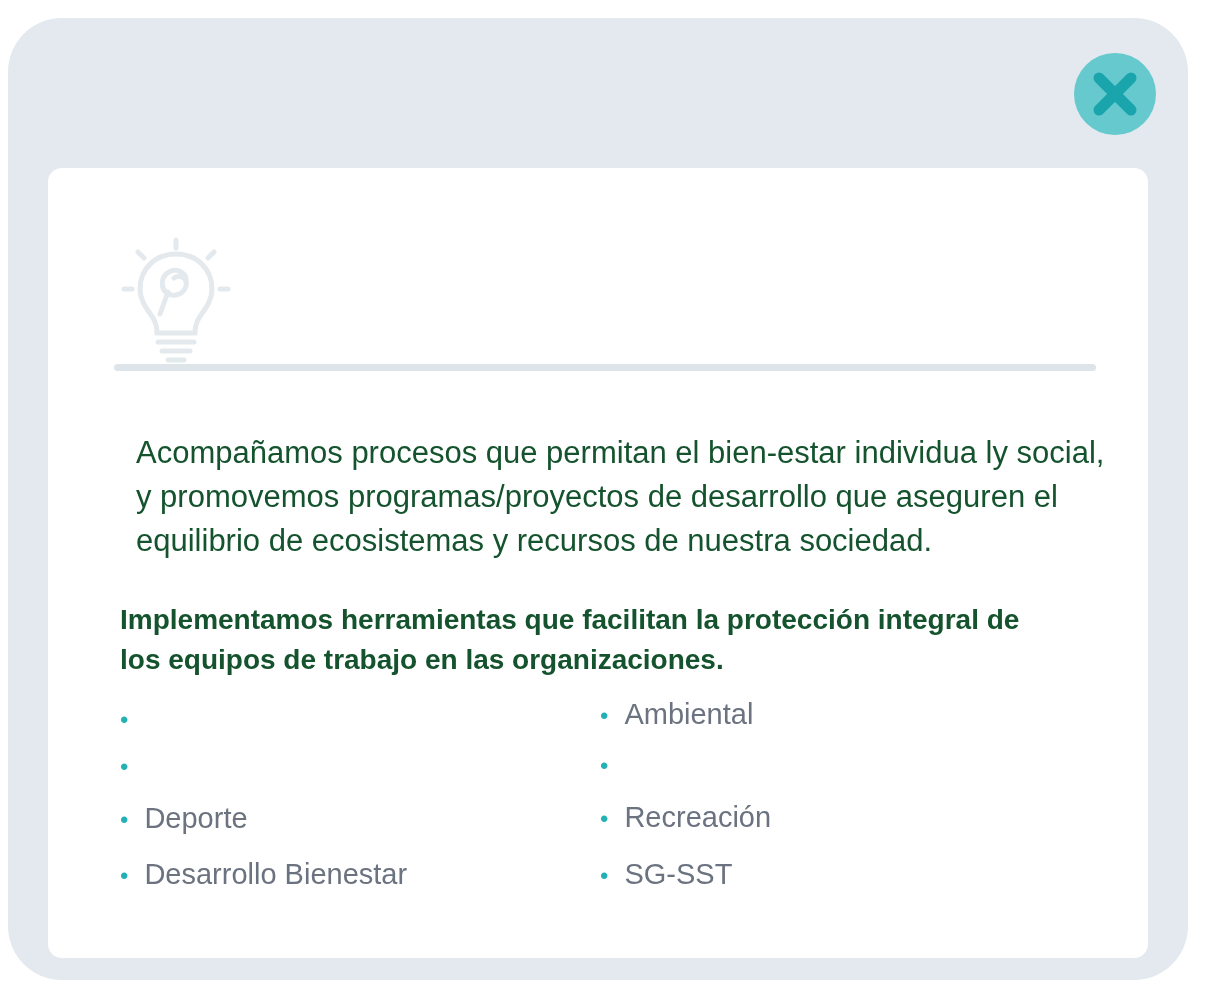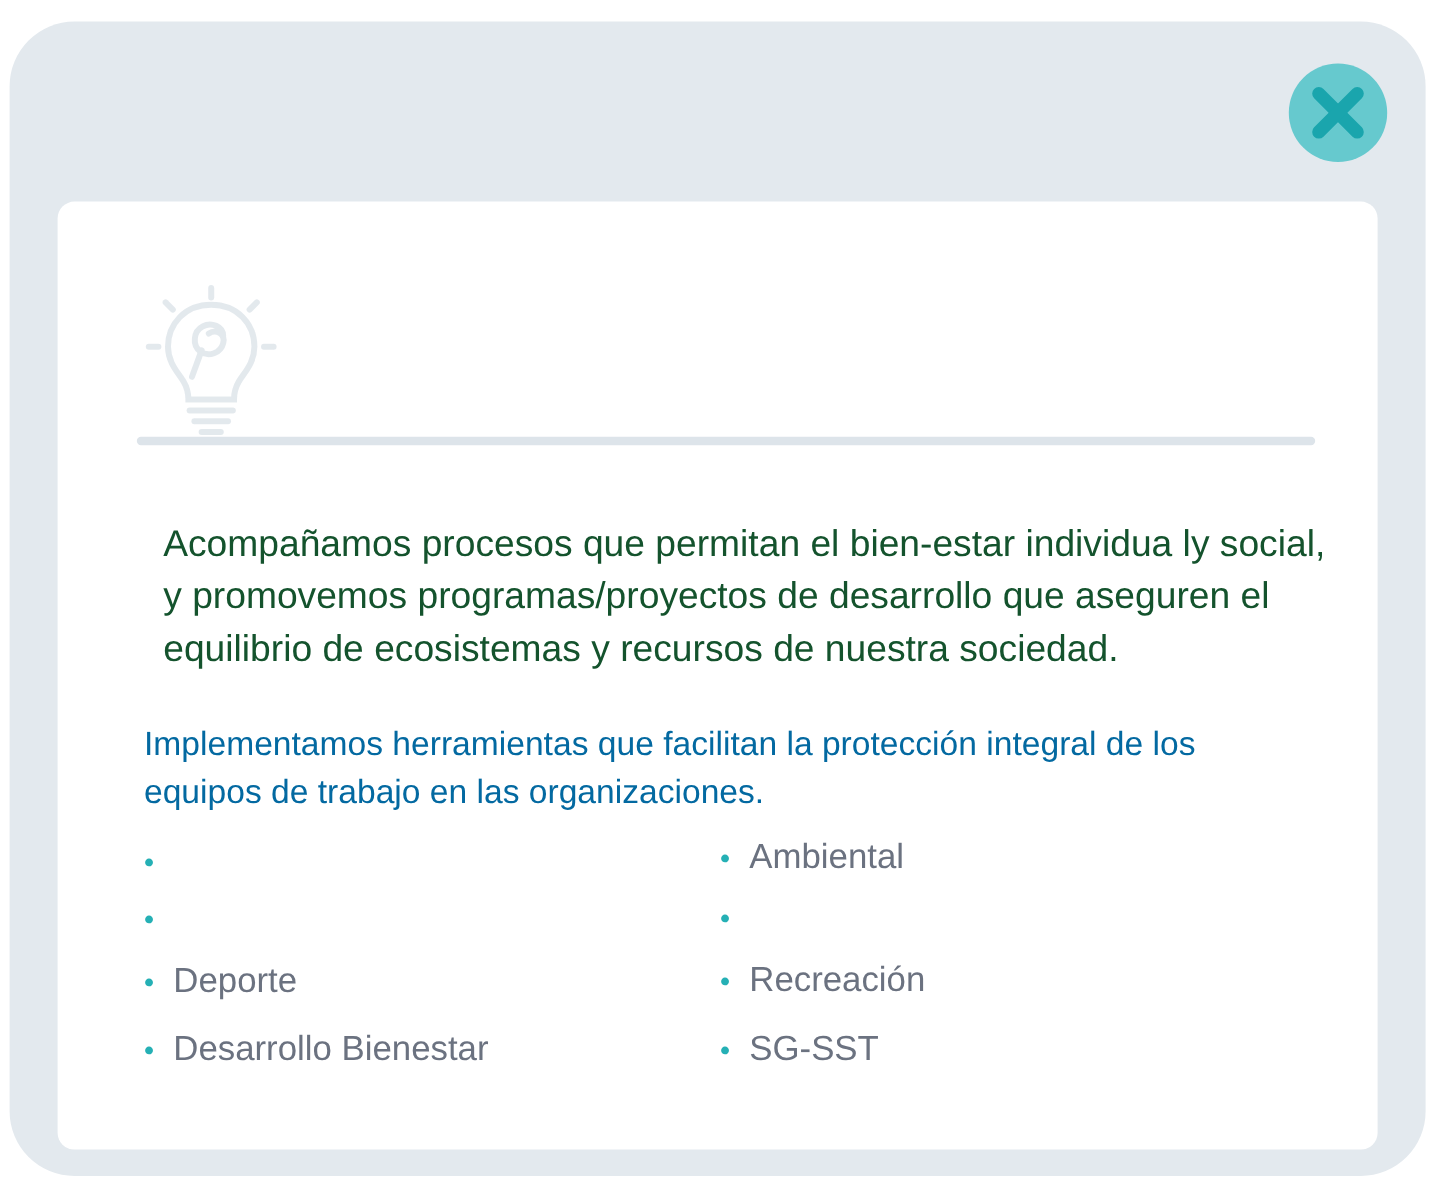--- a/index.html
+++ b/index.html
@@ -111,23 +111,23 @@
     line-height: 1.42;
     margin-left: 16px;
   }
 
   
   .highlight {
     position: absolute;
     left: 72px;
     top: 420px;
     width: 920px;
-    color: #0369a1;
+    color: #14532d;
     font-size: 28px;
-    font-weight: normal;
+    font-weight: bold;
     line-height: 1.42;
     margin-top: 12px;
   }
 
   
   .lists {
     position: absolute;
     left: 72px;
     top: 530px;
     width: 980px;

